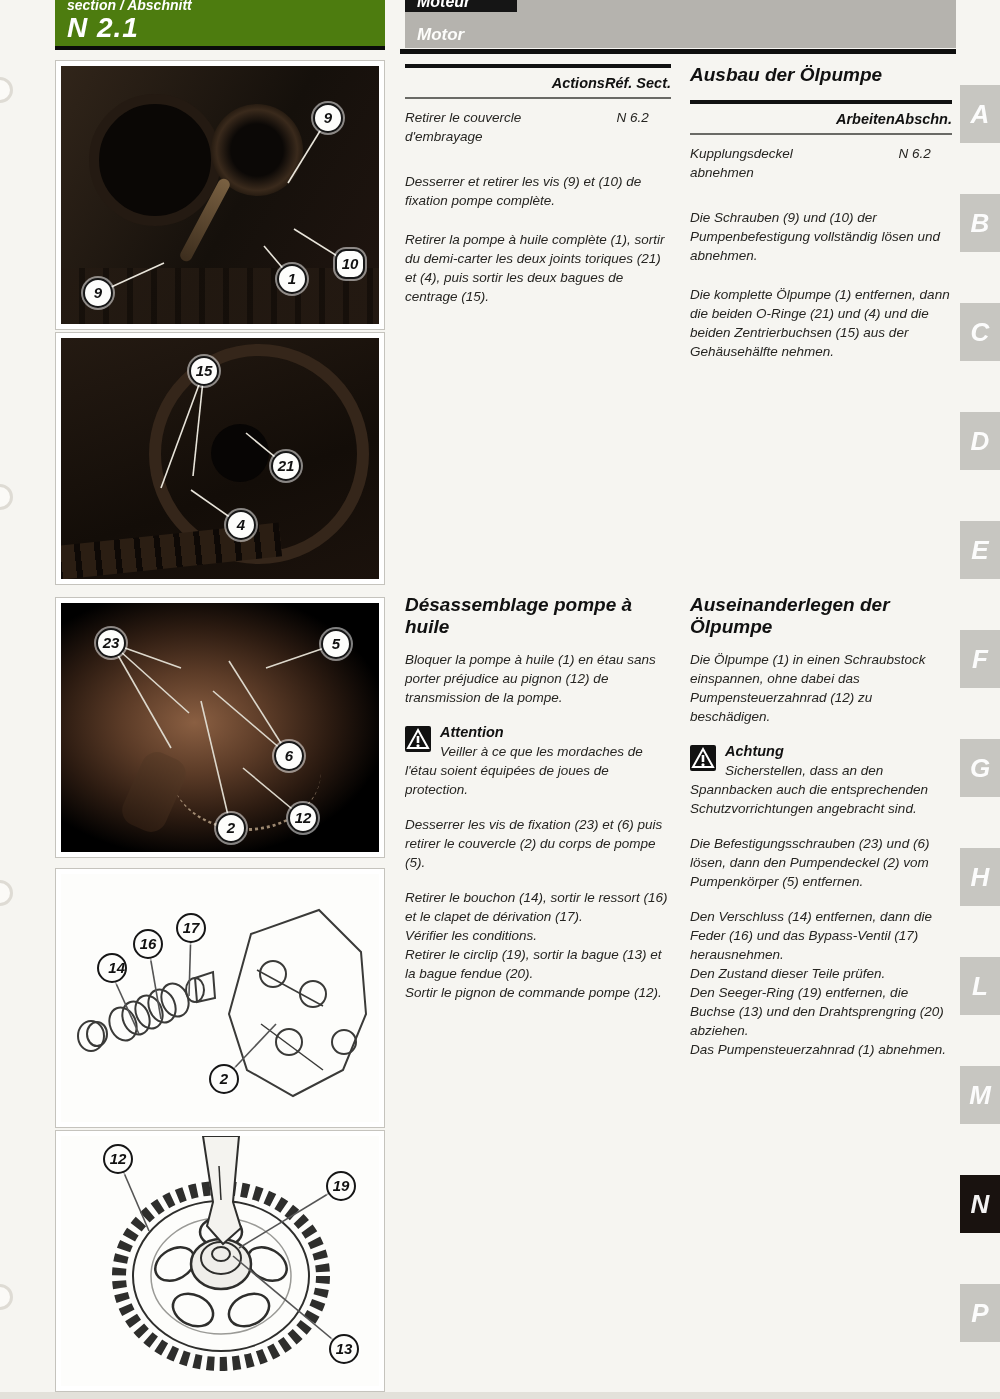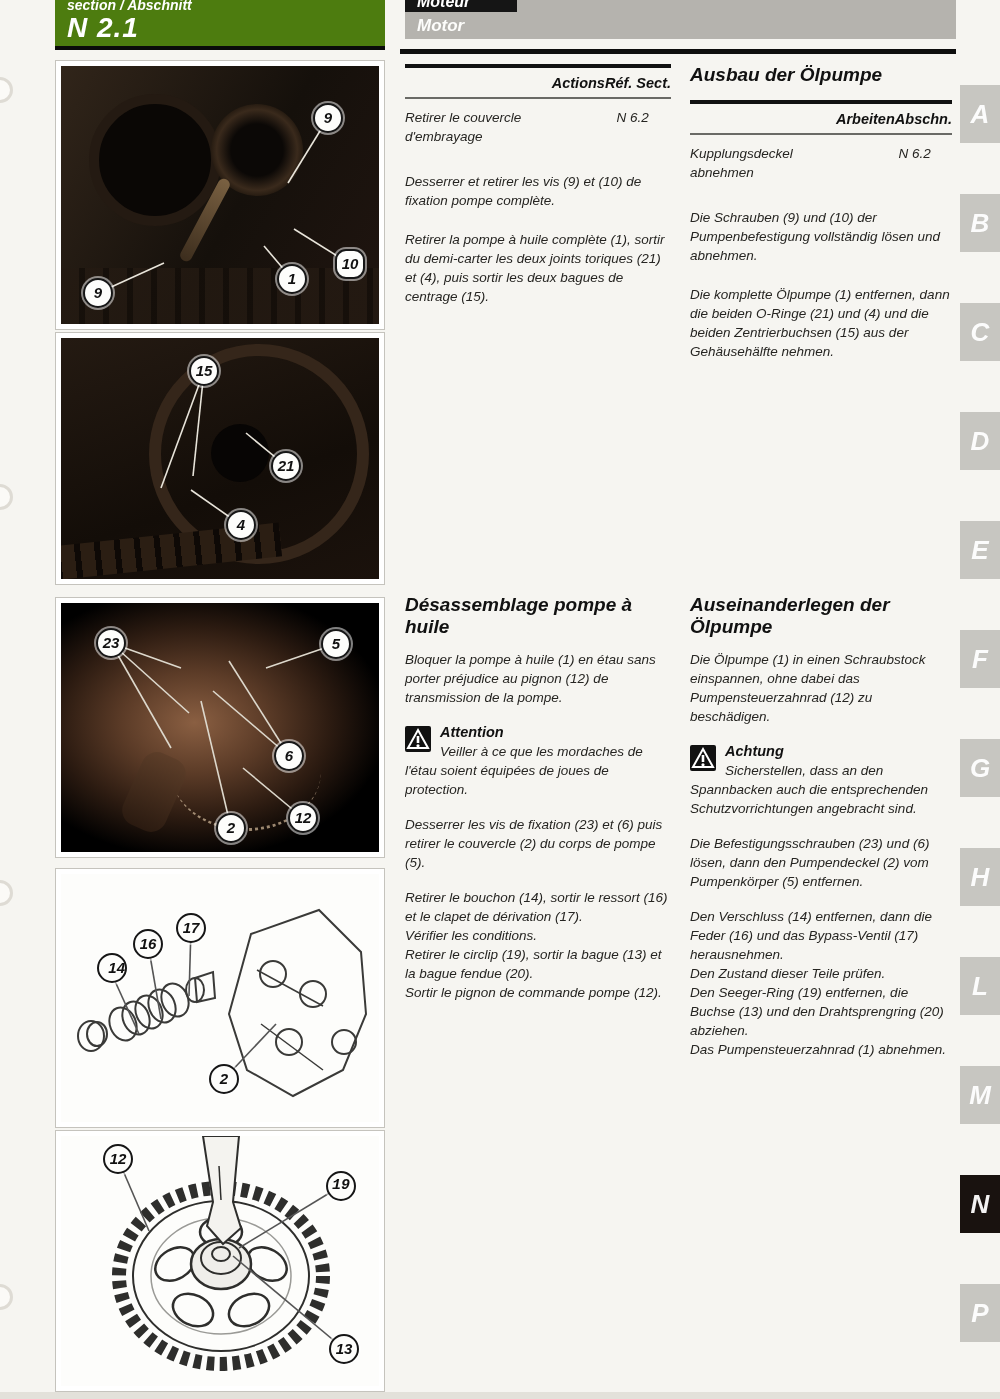--- a/index.html
+++ b/index.html
@@ -11,21 +11,21 @@
   }
   
   .section-box{
     position:absolute;left:55px;top:0;width:330px;height:50px;
     background:#4d7c0f;color:#fff;padding:0 0 0 12px;box-sizing:border-box;
     border-bottom:4px solid #0a0a0a;
   }
   .section-box .small{font:italic 700 14px/15px "Liberation Sans",sans-serif;margin-top:-2px;}
   .section-box .big{font:italic 700 28px/30px "Liberation Sans",sans-serif;letter-spacing:1px;}
   .header-bar{
-    position:absolute;left:405px;top:0;width:551px;height:39px;
+    position:absolute;left:405px;top:0;width:551px;height:48px;
     background:#b5b3ae;
   }
   .header-bar .fr-chip{
     position:absolute;left:0;top:0;width:100px;height:12px;background:#151515;
     overflow:hidden;display:flex;align-items:flex-end;padding-left:12px;
   }
   .header-bar .fr-chip span{font:italic 700 16px/20px "Liberation Sans",sans-serif;color:#fff;}
   .header-bar .de{
     position:absolute;left:12px;bottom:5px;
     font:italic 700 17px/17px "Liberation Sans",sans-serif;color:#fdfdfb;
@@ -230,21 +230,21 @@
         <path d="M142 0 L178 0 L172 66 L180 92 L162 108 L146 90 L152 66 Z" fill="#f4f3ef" stroke-width="2"></path>
         <path d="M158 30 L160 64" stroke-width="1.5"></path>
       </g>
     </svg>
   <svg class="leader-svg">
         <line x1="57" y1="23" x2="88" y2="95" stroke="#555555" stroke-width="1.6"></line>
         <line x1="280" y1="50" x2="178" y2="112" stroke="#555555" stroke-width="1.6"></line>
         <line x1="283" y1="213" x2="172" y2="120" stroke="#555555" stroke-width="1.6"></line>
       </svg>
       <div class="callout" style="left: 42px; top: 8px;">12</div>
-      <div class="callout" style="left: 265px; top: 35px; font-family: Liberation Mono, monospace;">19</div>
+      <div class="callout" style="left: 265px; top: 35px;">19</div>
       <div class="callout" style="left: 268px; top: 198px;">13</div>
     </div>
 </div>
 
 <div class="txtblock col-fr" style="top:64px">
   <div class="dtable">
     <div class="dt-head">
       <span>Actions</span>
       <span>Réf. Sect.</span>
     </div>

